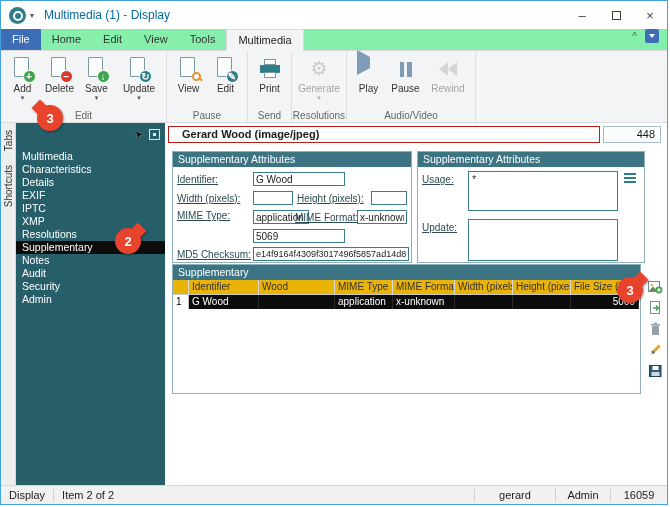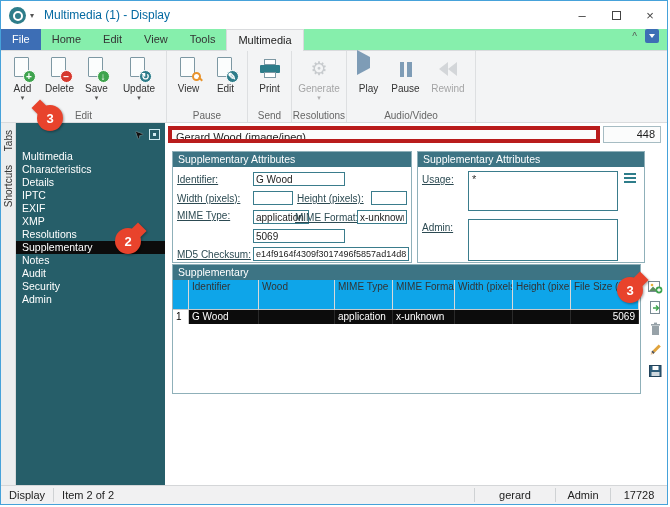--- a/index.html
+++ b/index.html
@@ -62,37 +62,37 @@
   .sb-tools{position:absolute;right:5px;top:5px;display:flex;gap:6px;align-items:center;}
   .sb-pointer{display:inline-block;transform:rotate(-135deg);color:#101010;text-shadow:0 0 1px #fff;font-size:11px;}
   .sb-select{width:11px;height:11px;border:1px solid #cfe9ef;position:relative;}
   .sb-select::after{content:"";position:absolute;left:3px;top:3px;width:3px;height:3px;background:#cfe9ef;}
   .sb-list{position:absolute;left:0;right:0;top:27px;}
   .sb-item{height:13px;line-height:13px;font-size:10.5px;color:#fff;padding-left:6px;white-space:nowrap;overflow:hidden;}
   .sb-item.selected{background:#0c0c0c;}
 
   
   .docheader{position:absolute;left:167px;top:125px;right:6px;height:17px;display:flex;gap:3px;}
-  .dh-title{flex:1;border:4px solid #b91c1c;background:#fbfcfc;font-weight:normal;font-size:11px;color:#1d1d1d;line-height:15px;padding:0 4px;white-space:nowrap;overflow:hidden;}
+  .dh-title{flex:1;border:1px solid #b91c1c;background:#fbfcfc;font-weight:bold;font-size:11px;color:#1d1d1d;line-height:15px;padding:0 13px;white-space:nowrap;overflow:hidden;}
   .dh-count{width:58px;border:1px solid #a6bcc3;background:#fbfcfc;font-size:11px;color:#1d1d1d;line-height:15px;text-align:right;padding:0 5px;}
 
   
   .content{position:absolute;left:166px;top:147px;right:6px;bottom:19px;background:#fff;}
   .panel{position:absolute;border:1px solid #8fb0b9;background:#fff;}
   .phead{height:15px;background:#3d7484;color:#fff;font-size:10.5px;line-height:15px;padding:0 5px;white-space:nowrap;overflow:hidden;}
   .pbody{position:absolute;left:0;top:15px;right:0;bottom:0;background:#fff;}
   .flabel{position:absolute;font-size:10px;color:#2c4a52;white-space:nowrap;text-decoration:underline;}
   .field{position:absolute;height:14px;border:1px solid #3a7c8c;background:#fff;font-family:"Liberation Sans",sans-serif;font-size:10px;color:#222;padding:0 2px;}
   .box{position:absolute;border:1px solid #3a7c8c;background:#fff;font-size:11px;color:#333;padding:1px 3px;}
   .lines-icon{position:absolute;width:12px;height:10px;background:repeating-linear-gradient(#2e7d8a 0 2px,transparent 2px 4px);}
 
   
   .tbl{position:absolute;left:0;top:0;right:0;}
   .trow{display:flex;}
-  .th{background:#0ea5e9;border-right:1px solid #d9d9d9;border-bottom:1px solid #c9c9c9;font-size:10px;color:#333;height:30px;line-height:14px;padding:0 3px;white-space:nowrap;overflow:hidden;}
+  .th{background:#eab308;border-right:1px solid #d9d9d9;border-bottom:1px solid #c9c9c9;font-size:10px;color:#333;height:15px;line-height:14px;padding:0 3px;white-space:nowrap;overflow:hidden;}
   .td{font-size:10px;height:14px;line-height:14px;padding:0 3px;white-space:nowrap;overflow:hidden;}
   .sel .td{background:#0c0c0c;color:#fff;border-right:1px solid #2a2a2a;}
   .gut{width:16px;flex:none;}
   .td.gut{background:#fff;color:#000;border-right:1px solid #c9c9c9;}
   .c1{width:70px;flex:none}.c2{width:76px;flex:none}.c3{width:58px;flex:none}.c4{width:62px;flex:none}
   .c5{width:58px;flex:none}.c6{width:58px;flex:none}.c7{width:68px;flex:none}
   .num{text-align:right;}
 
   
   .icostrip{position:absolute;left:480px;top:132px;width:16px;display:flex;flex-direction:column;gap:7px;align-items:center;}
@@ -255,22 +255,22 @@
 
   <div class="sidebar">
     <div class="sb-tools">
       <span class="sb-pointer">➤</span>
       <span class="sb-select"></span>
     </div>
     <div class="sb-list">
       <div class="sb-item">Multimedia</div>
       <div class="sb-item">Characteristics</div>
       <div class="sb-item">Details</div>
+      <div class="sb-item">EXIF</div>
       <div class="sb-item">IPTC</div>
-      <div class="sb-item">EXIF</div>
       <div class="sb-item">XMP</div>
       <div class="sb-item">Resolutions</div>
       <div class="sb-item selected">Supplementary</div>
       <div class="sb-item">Notes</div>
       <div class="sb-item">Audit</div>
       <div class="sb-item">Security</div>
       <div class="sb-item">Admin</div>
     </div>
   </div>
 
@@ -300,21 +300,21 @@
         <input class="field" style="left: 80px; top: 80px; width: 156px; font-size: 9px;" value="e14f9164f4309f3017496f5857ad14d8">
       </div>
     </div>
 
     <div class="panel" style="left:250px;top:3px;width:228px;height:112px;">
       <div class="phead">Supplementary Attributes</div>
       <div class="pbody">
         <span class="flabel" style="left:4px;top:7px;">Usage:</span>
         <div class="box" style="left:50px;top:4px;width:150px;height:40px;">*</div>
         <span class="lines-icon" style="left:206px;top:6px;"></span>
-        <span class="flabel" style="left:4px;top:55px;">Admin:</span>
+        <span class="flabel" style="left:4px;top:55px;">Update:</span>
         <div class="box" style="left:50px;top:52px;width:150px;height:42px;"></div>
       </div>
     </div>
 
     <div class="panel" style="left:5px;top:116px;width:469px;height:130px;">
       <div class="phead">Supplementary</div>
       <div class="pbody">
         <div class="tbl">
           <div class="trow">
             <span class="th gut"></span>
@@ -375,21 +375,21 @@
   <div class="statusbar">
     <span class="scell">Display</span>
     <span class="ssep"></span>
     <span class="scell">Item 2 of 2</span>
     <span class="sspace"></span>
     <span class="ssep"></span>
     <span class="scell ctr" style="width:80px;">gerard</span>
     <span class="ssep"></span>
     <span class="scell ctr" style="width:54px;">Admin</span>
     <span class="ssep"></span>
-    <span class="scell ctr" style="width:56px;">17728</span>
+    <span class="scell ctr" style="width:56px;">16059</span>
   </div>
 
   <div class="callout" style="left:36px;top:104px;">
     <span class="tail tl"></span>
       <span class="bubble">3</span>
   </div>
   <div class="callout" style="left:114px;top:227px;">
     <span class="tail tr"></span>
       <span class="bubble">2</span>
   </div>

